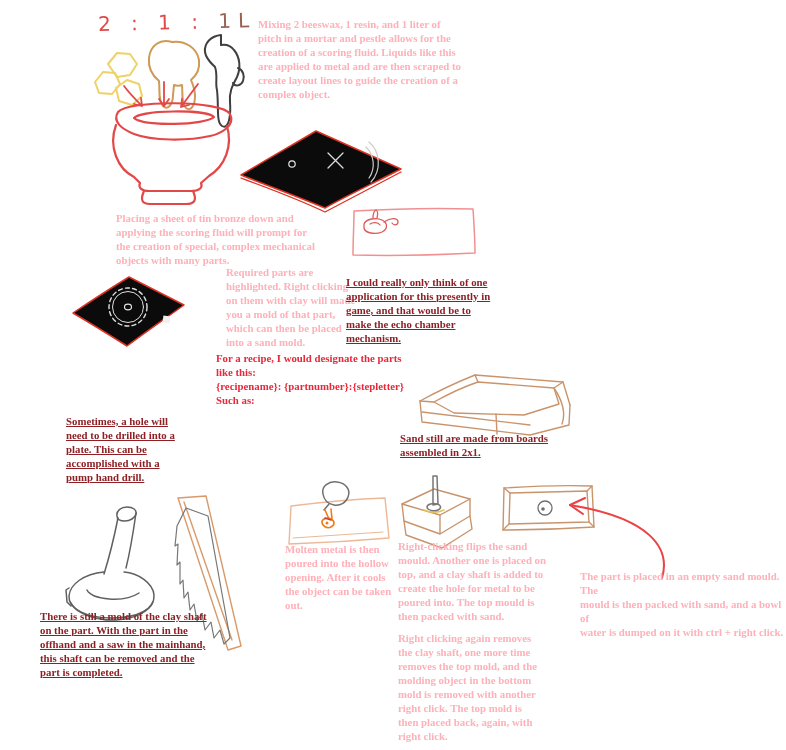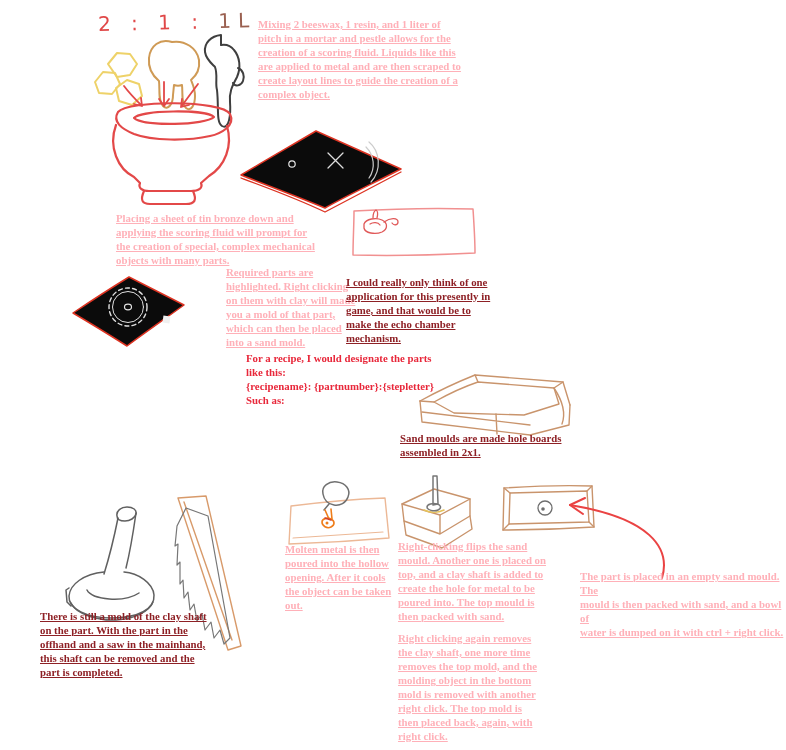--- a/index.html
+++ b/index.html
@@ -1,20 +1,20 @@
 <!DOCTYPE html>
 <html><head>
 <meta charset="utf-8">
 <style>
   html,body{margin:0;padding:0;background:#ffffff;}
   .canvas{position:relative;width:786px;height:750px;background:#ffffff;overflow:hidden;
           font-family:"Liberation Serif",serif;}
   .note{position:absolute;font:700 10.8px/14px "Liberation Serif",serif;white-space:pre-line;}
-  .pink{color:#ffb0b8;text-decoration:underline;}
-  .red{color:#e8273a;margin-left:30px;}
+  .pink{color:#ffb0b8;}
+  .red{color:#e8273a;}
   .maroon{color:#8e2025;text-decoration:underline;}
   .ratio{position:absolute;left:98px;top:10px;font-family:"DejaVu Sans",sans-serif;
          font-size:20px;letter-spacing:7px;transform:rotate(-1.5deg);white-space:nowrap;}
   .ratio .pfx{color:#e04848;}
   .ratio .sfx{color:#9a6050;}
   .underline-note{position:absolute;font:700 10.8px/14px "Liberation Serif",serif;color:#e8273a;}
   .underline-note span{display:inline-block;border-bottom:1.6px solid #e8273a;padding-right:34px;
                        padding-bottom:2px;transform:rotate(-0.6deg);}
   svg{position:absolute;overflow:visible;}
 </style>
@@ -98,31 +98,36 @@
     <circle cx="62" cy="41" r="19" stroke="#e0e0e0" stroke-width="1.4" stroke-dasharray="4 3.2"></circle>
     <circle cx="62" cy="41" r="15.5" stroke="#e0e0e0" stroke-width="1"></circle>
     <ellipse cx="62" cy="41" rx="3.5" ry="2.8" stroke="#e0e0e0" stroke-width="1.2"></ellipse>
     <rect x="97" y="50" width="7" height="7" fill="#f0f0f0" transform="rotate(8 100 53)"></rect>
   </svg>
 
   <div class="note red" style="left:216px;top:351px">For a recipe, I would designate the parts
 like this:
 {recipename}: {partnumber}:{stepletter}
 Such as:</div>
+  <div class="note maroon" style="left:66px;top:414px">Sometimes, a hole will
+need to be drilled into a
+plate. This can be
+accomplished with a
+pump hand drill.</div>
 
   <svg style="left:412px;top:358px" width="168" height="78" viewBox="0 0 168 78" fill="none" stroke="#c9946c" stroke-width="1.4" stroke-linecap="round" stroke-linejoin="round">
     <path d="M8,43 C28,32 48,23 63,17 L151,24 L158,47"></path>
     <path d="M8,43 L10,64 L118,77 L157,67 L158,47"></path>
     <path d="M22,44 C40,34 54,28 66,24 L142,30 L147,46 L112,57 L42,55 Z"></path>
     <path d="M84,56 L85,76 M10,54 L118,67"></path>
     <path d="M142,30 C150,42 154,55 150,66"></path>
     <path d="M63,17 L66,24 M151,24 L142,30 M8,43 L22,44"></path>
   </svg>
 
-  <div class="note maroon" style="left:400px;top:431px">Sand moulds are made hole boards
+  <div class="note maroon" style="left:400px;top:431px">Sand still are made from boards
 assembled in 2x1.</div>
 
   <svg style="left:281px;top:482px" width="120" height="68" viewBox="0 0 120 68" fill="none" stroke-linecap="round" stroke-linejoin="round">
     <path d="M10,24 C42,20 76,17 104,16 L108,56 C74,59 40,61 8,62 Z" stroke="#ecb896" stroke-width="1.4"></path>
     <path d="M12,56 C44,54 76,52 102,50" stroke="#ecb896" stroke-width="1.2"></path>
     <g stroke="#707070" stroke-width="1.5">
       <path d="M42,12 c-2,-8 6,-13 14,-12 c9,1 14,8 11,15 c-2,6 -8,9 -14,8 c-6,-1 -10,-5 -11,-11 z"></path>
       <path d="M48,22 l-5,6"></path>
     </g>
     <g stroke="#ef7d1a" stroke-width="1.6">

